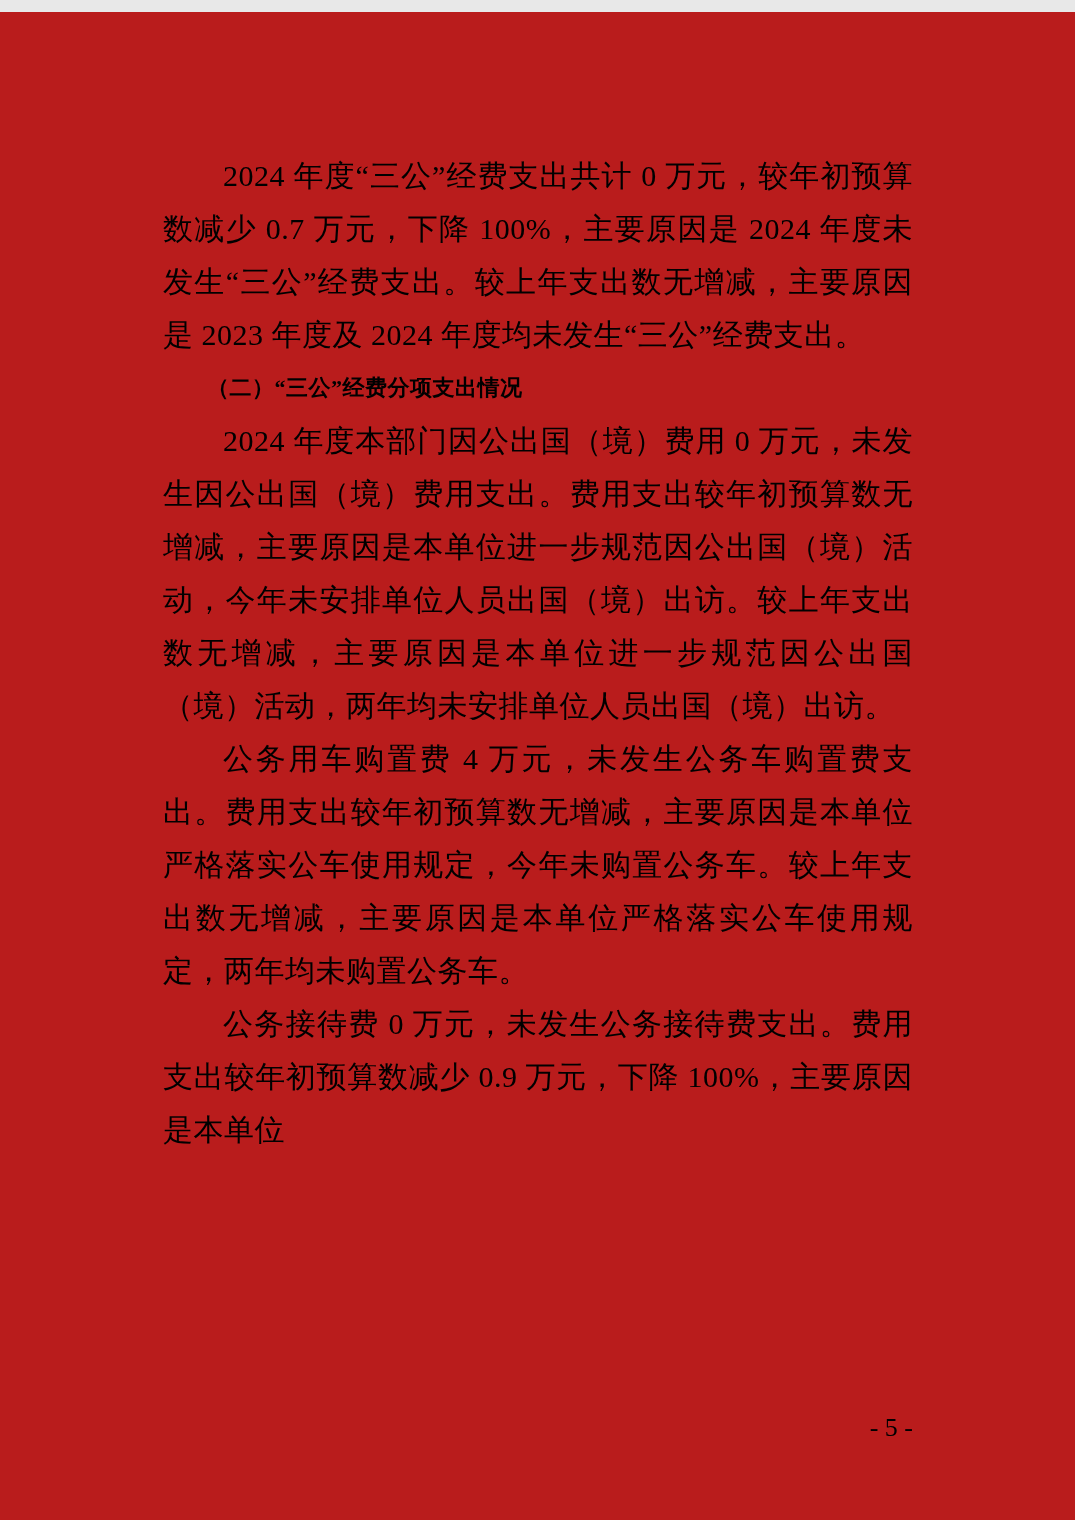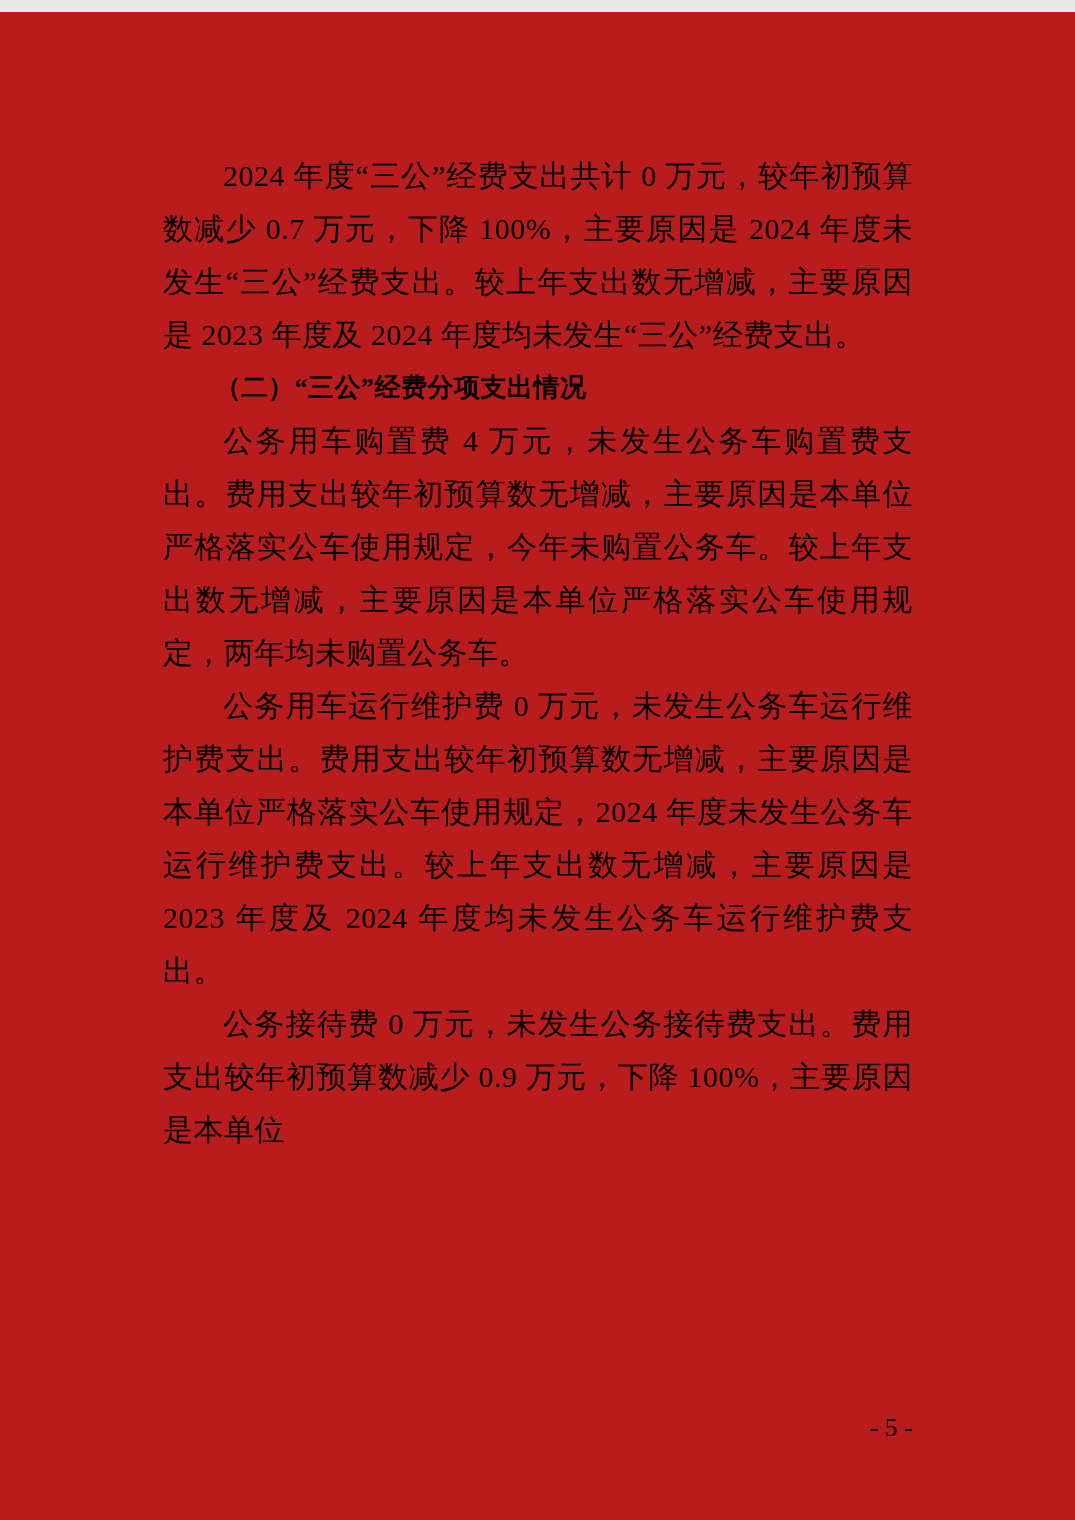--- a/index.html
+++ b/index.html
@@ -26,21 +26,21 @@
   .body-para {
     margin: 0;
     font-size: 30px;
     line-height: 53px;
     text-align: justify;
     text-indent: 2em;
     letter-spacing: 0.5px;
   }
   .section-heading {
     margin: 0;
-    font-size: 26px;
+    font-size: 22px;
     line-height: 53px;
     font-weight: bold;
     text-indent: 2em;
     letter-spacing: 0.5px;
   }
   .page-footer {
     position: absolute;
     top: 1400px;
     right: 162px;
     font-size: 26px;
@@ -48,18 +48,18 @@
     text-align: right;
   }
 </style>
 </head>
 <body>
 
 <div class="page">
   <div class="content">
     <p class="body-para">2024 年度“三公”经费支出共计 0 万元，较年初预算数减少 0.7 万元，下降 100%，主要原因是 2024 年度未发生“三公”经费支出。较上年支出数无增减，主要原因是 2023 年度及 2024 年度均未发生“三公”经费支出。</p>
     <h2 class="section-heading">（二）“三公”经费分项支出情况</h2>
+    <p class="body-para">2024 年度本部门因公出国（境）费用 0 万元，未发生因公出国（境）费用支出。费用支出较年初预算数无增减，主要原因是本单位进一步规范因公出国（境）活动，今年未安排单位人员出国（境）出访。较上年支出数无增减，主要原因是本单位进一步规范因公出国（境）活动，两年均未安排单位人员出国（境）出访。</p>
     <p class="body-para">公务用车购置费 4 万元，未发生公务车购置费支出。费用支出较年初预算数无增减，主要原因是本单位严格落实公车使用规定，今年未购置公务车。较上年支出数无增减，主要原因是本单位严格落实公车使用规定，两年均未购置公务车。</p>
-    <p class="body-para">公务用车运行维护费 0 万元，未发生公务车运行维护费支出。费用支出较年初预算数无增减，主要原因是本单位严格落实公车使用规定，2024 年度未发生公务车运行维护费支出。较上年支出数无增减，主要原因是 2023 年度及 2024 年度均未发生公务车运行维护费支出。</p>
     <p class="body-para">公务接待费 0 万元，未发生公务接待费支出。费用支出较年初预算数减少 0.9 万元，下降 100%，主要原因是本单位</p>
   </div>
   <div class="page-footer">- 5 -</div>
 </div>
 
 </body></html>

